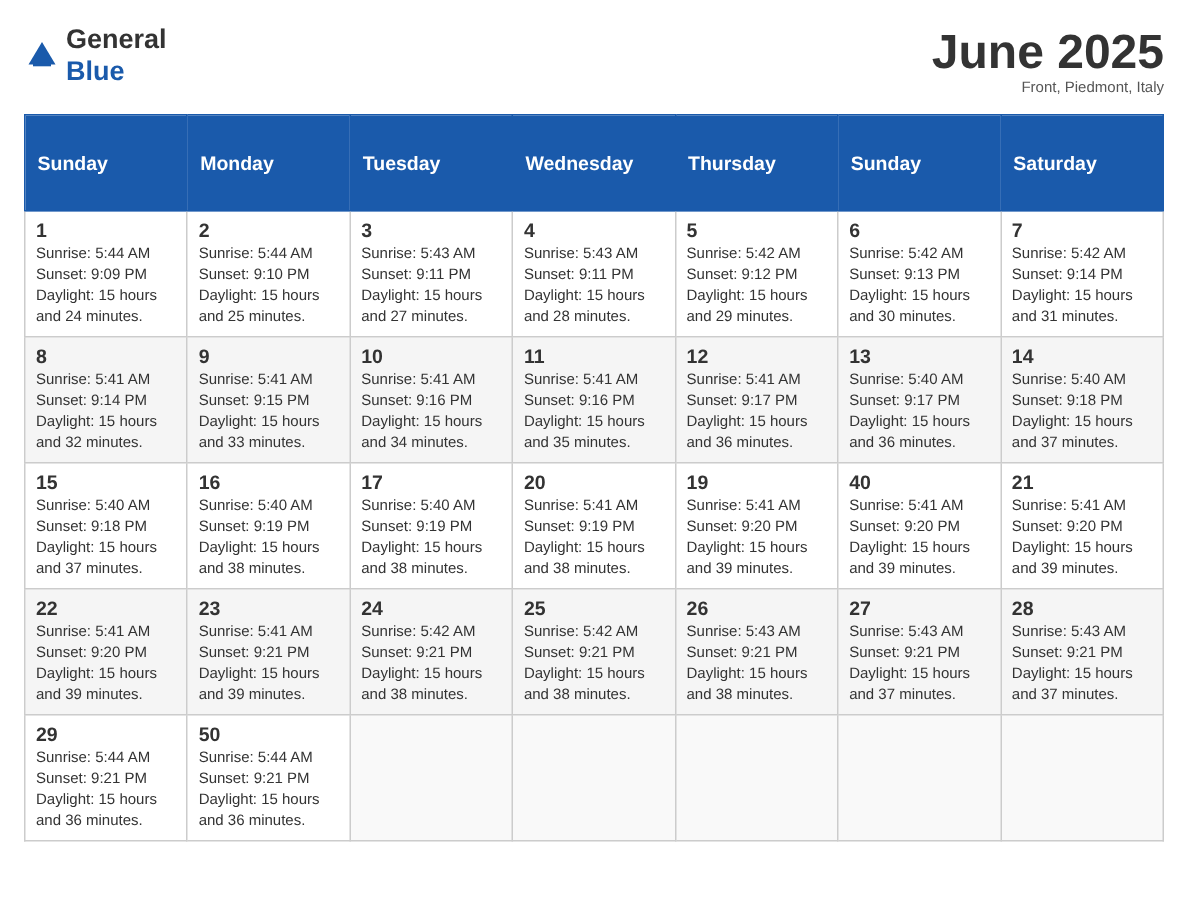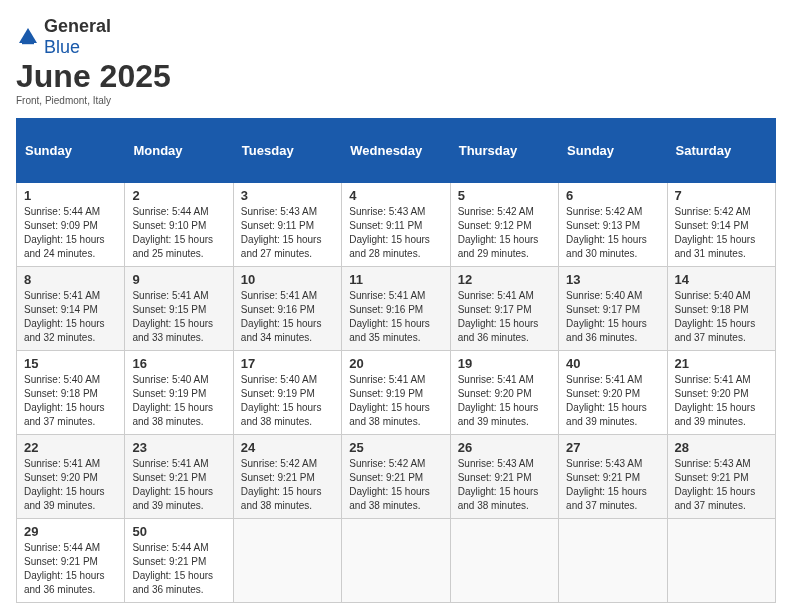--- a/index.html
+++ b/index.html
@@ -8,43 +8,42 @@
       background: #fff;
       width: 792px;
       min-height: 612px;
       padding: 16px;
     }
     .header-area {
       display: flex;
       justify-content: space-between;
       align-items: flex-start;
       margin-bottom: 12px;
-      flex-direction: column;
     }
     .logo {
       display: flex;
       align-items: center;
       gap: 4px;
     }
     .logo-text-general {
       font-size: 18px;
       font-weight: bold;
       color: #333;
     }
     .logo-text-blue {
       font-size: 18px;
-      font-weight: normal;
+      font-weight: bold;
       color: #1a5aab;
     }
     .logo-icon {
       width: 24px;
       height: 24px;
     }
     .title-area {
-      text-align: left;
+      text-align: right;
     }
     .month-title {
       font-size: 32px;
       font-weight: bold;
       color: #333;
     }
     .subtitle {
       font-size: 10px;
       color: #555;
     }

